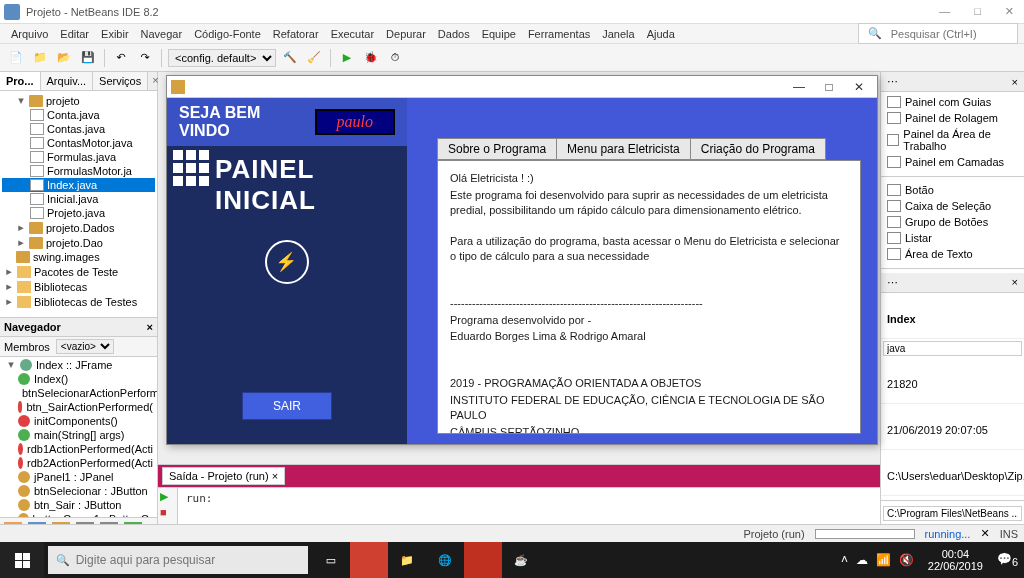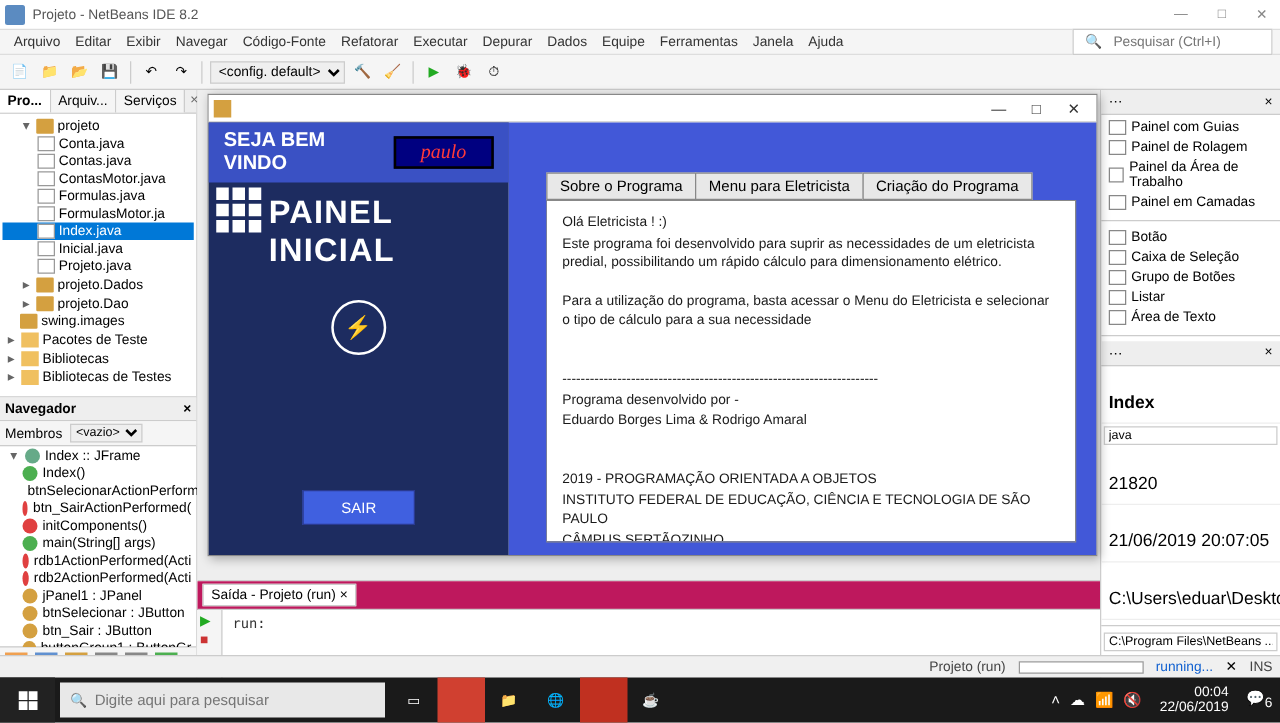--- a/index.html
+++ b/index.html
@@ -93,42 +93,42 @@
 .out-text { flex: 1; padding: 4px 8px; font-family: monospace; font-size: 11px; color: #333; }
 
 
 .right { width: 144px; background: #fff; border-left: 1px solid #ccc; display: flex; flex-direction: column; }
 .right-tabs { display: flex; align-items: center; background: #eee; border-bottom: 1px solid #ccc; font-size: 10px; }
 .right-tabs span { padding: 3px 6px; cursor: pointer; }
 .right-list { padding: 2px; }
 .right-item { display: flex; align-items: center; gap: 4px; padding: 2px 4px; font-size: 11px; cursor: pointer; }
 .right-icon { width: 14px; height: 12px; border: 1px solid #888; background: #fff; }
 .right-sep { height: 1px; background: #ccc; margin: 4px 0; }
-.right-row { padding: 20px 6px; font-size: 14px; border-bottom: 1px solid #eee; white-space: nowrap; overflow: hidden; }
+.right-row { padding: 20px 6px; font-size: 11px; border-bottom: 1px solid #eee; white-space: nowrap; overflow: hidden; }
 .right-pad { padding: 2px; }
 .right-input { width: 100%; border: 1px solid #ccc; padding: 1px 3px; font-size: 10px; }
 
 
 .statusbar { position: absolute; bottom: 36px; left: 0; right: 0; height: 18px; background: #f0f0f0; border-top: 1px solid #ccc; display: flex; align-items: center; font-size: 10px; padding: 0 6px; gap: 10px; }
 .statusbar .field { color: #444; }
 .statusbar .running { color: #1060d0; }
 .statusbar .spacer { flex: 1; }
 .progress { width: 100px; height: 10px; border: 1px solid #999; background: #fff; position: relative; }
 
 
 .taskbar { position: absolute; bottom: 0; left: 0; right: 0; height: 36px; background: #1a1a1a; display: flex; align-items: center; color: #fff; }
 .taskbar .start { width: 44px; height: 100%; display: flex; align-items: center; justify-content: center; background: #222; cursor: pointer; }
 .winlogo { display: grid; grid-template-columns: 7px 7px; grid-template-rows: 7px 7px; gap: 1px; }
 .winlogo span { background: #fff; }
 .taskbar .search { flex: 0 0 260px; height: 28px; background: #e8e8e8; margin: 0 4px; display: flex; align-items: center; padding: 0 8px; gap: 6px; color: #555; }
 .taskbar .search input { border: none; background: transparent; outline: none; font-size: 12px; width: 100%; color: #555; }
 .taskbar .ticon { width: 38px; height: 100%; display: flex; align-items: center; justify-content: center; cursor: pointer; }
 .taskbar .tray { margin-left: auto; display: flex; align-items: center; gap: 8px; padding-right: 6px; font-size: 10px; }
 .taskbar .tray .tico { cursor: pointer; font-size: 12px; }
-.taskbar .clock { text-align: right; line-height: 1.1; padding: 0 6px; }
+.taskbar .clock { text-align: center; line-height: 1.1; padding: 0 6px; }
 </style>
 </head>
 <body>
 
 <div class="titlebar">
   <div class="icon"></div>
   <div class="title">Projeto - NetBeans IDE 8.2</div>
   <div class="winbtns">
     <span>—</span>
     <span>□</span>

